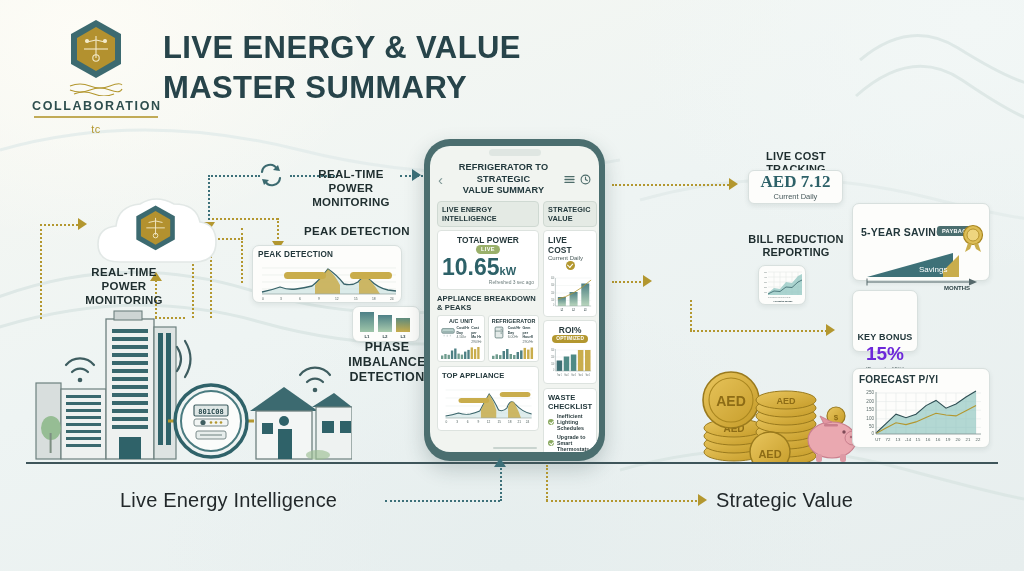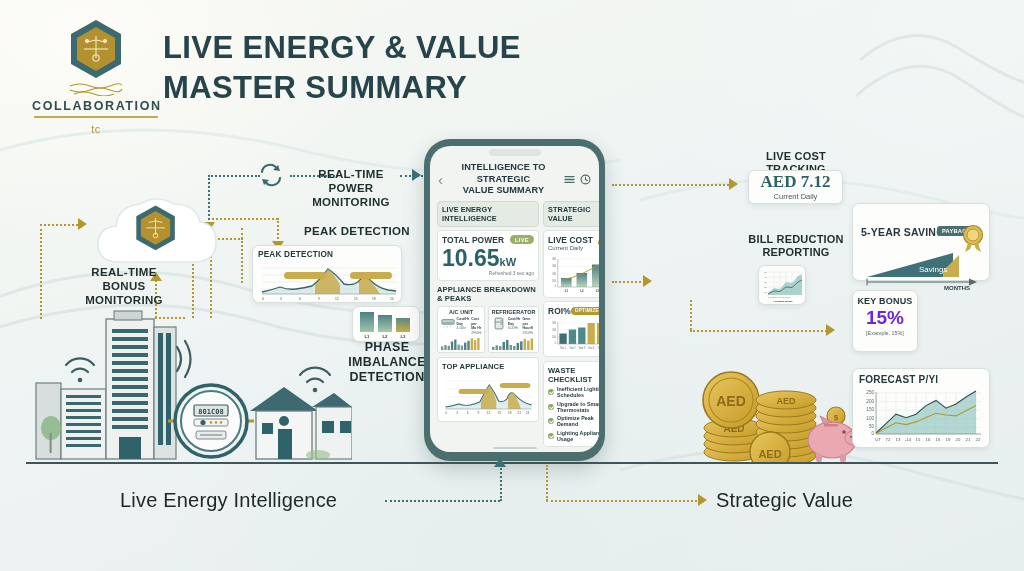--- a/index.html
+++ b/index.html
@@ -98,21 +98,21 @@
   .col { flex:1; }
   .panel-band {
     background:#e4eae4; border:1px solid #cfd9d2; border-radius:4px;
     font-size:7.3px; font-weight:bold; color:#22383b; padding:3px 4px;
     letter-spacing:.1px; margin-bottom:3px;
   }
   .sub-card {
     background:#fff; border:1px solid #dde3df; border-radius:4px;
     padding:4px; margin-bottom:3px;
   }
-  .tot-row { display:flex; align-items:center; justify-content:space-between; }
+  .tot-row { display:flex; align-items:center; justify-content:space-between;flex-direction:column; }
   .tot-lbl { font-size:8.4px; font-weight:bold; color:#26393c; letter-spacing:.1px; }
   .live-pill {
     background:#9ab06a; color:#fff; font-size:5.6px; font-weight:bold;
     padding:1.5px 5px; border-radius:7px; letter-spacing:.4px;
   }
   .tot-val { font-size:23px; font-weight:bold; color:#2d6168; line-height:1.05; margin-top:1px; }
   .tot-val .u { font-size:11px; font-weight:bold; }
   .refreshed { font-size:4.9px; color:#6d7d7c; text-align:right; margin-top:1px; }
   .mini-ttl { font-size:7.6px; font-weight:bold; color:#23383c; letter-spacing:.1px; line-height:1.2; }
 
@@ -273,21 +273,21 @@
 
   <div class="flow-label" style="left:296px; top:168px; width:110px; font-size:11.5px;">
     <div>REAL-TIME</div>
     <div>POWER MONITORING</div>
   </div>
 
   <div class="flow-label" style="left:302px; top:225px; width:110px; font-size:11.5px;">PEAK DETECTION</div>
 
   <div class="flow-label" style="left:64px; top:266px; width:120px; font-size:11.5px;">
     <div>REAL-TIME</div>
-    <div>BONUS</div>
+    <div>POWER</div>
     <div>MONITORING</div>
   </div>
 
   <div class="flow-label" style="left:337px; top:340px; width:100px; font-size:12.5px;">
     <div>PHASE</div>
     <div>IMBALANCE</div>
     <div>DETECTION</div>
   </div>
 
   <svg class="cloud" viewBox="0 0 128 78">
@@ -455,21 +455,21 @@
     </svg>
   </div>
 
   <div class="phone">
     <div class="phone-screen">
       <div class="notch"></div>
 
       <div class="phone-hdr">
         <span class="chev">‹</span>
         <div class="phone-hdr-title">
-          <div>INTELLIGENCE TO STRATEGIC</div>
+          <div>REFRIGERATOR TO STRATEGIC</div>
           <div>VALUE SUMMARY</div>
         </div>
         <div class="phone-hdr-icons">
           <svg width="11" height="9" viewBox="0 0 11 9">
             <g stroke="#4e6c6a" stroke-width="1.3" stroke-linecap="round">
               <line x1="1" y1="1.6" x2="10" y2="1.6"></line>
                 <line x1="1" y1="4.5" x2="10" y2="4.5"></line>
                 <line x1="1" y1="7.4" x2="10" y2="7.4"></line>
             </g>
           </svg>
@@ -816,21 +816,21 @@
     <div class="payback-pill" style="left:84px; top:22px;">PAYBACK</div>
     <svg class="rosette" style="left:108px; top:20px;" viewBox="0 0 24 28">
       <circle cx="12" cy="11" r="9.5" fill="#ddbe56" stroke="#a9861f" stroke-width="1.2"></circle>
       <circle cx="12" cy="11" r="6" fill="#eed57f" stroke="#a9861f" stroke-width=".8"></circle>
       <polygon points="7,19 4,28 9,25 11,20" fill="#c9ad4c"></polygon>
       <polygon points="17,19 20,28 15,25 13,20" fill="#c9ad4c"></polygon>
     </svg>
   </div>
 
   <div class="card kb-card">
-    <div class="card-title" style="font-size:9px;">KEY BONUS</div>
+    <div class="card-title" style="font-size:9px;margin-top:36px;">KEY BONUS</div>
     <div class="kb-val">15%</div>
     <div class="kb-note">[Example, 15%]</div>
   </div>
 
 
   <div class="card fc-card">
     <div class="card-title" style="font-size:10px;">FORECAST P/Yl</div>
     <svg width="126" height="60" viewBox="0 0 126 60" style="margin-top:2px;">
       <g font-size="4.6" fill="#5b6b6a" text-anchor="end" font-family="Liberation Sans, sans-serif">
         <text x="15" y="7">250</text>

